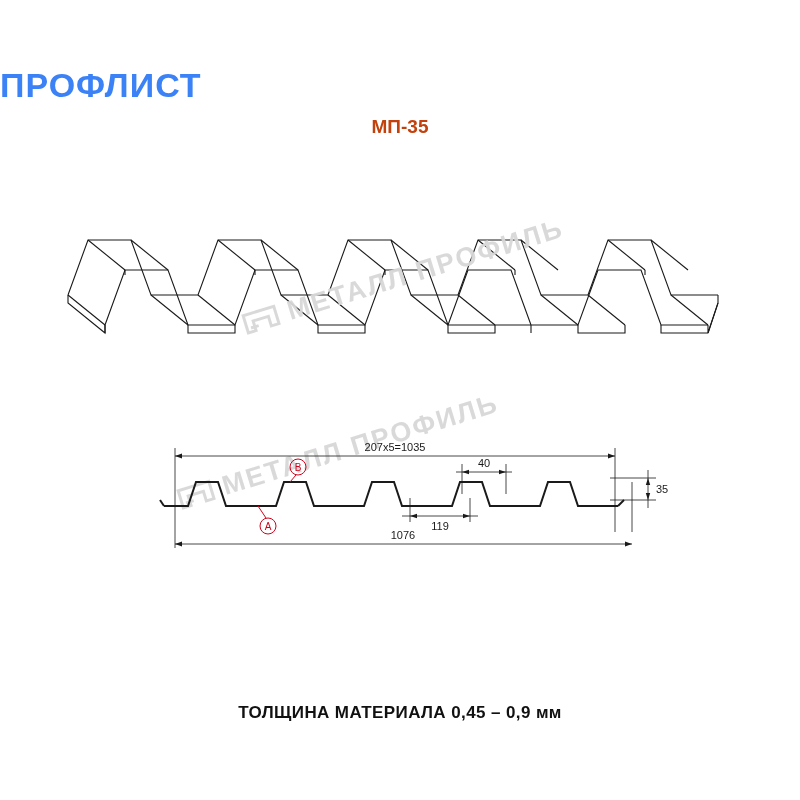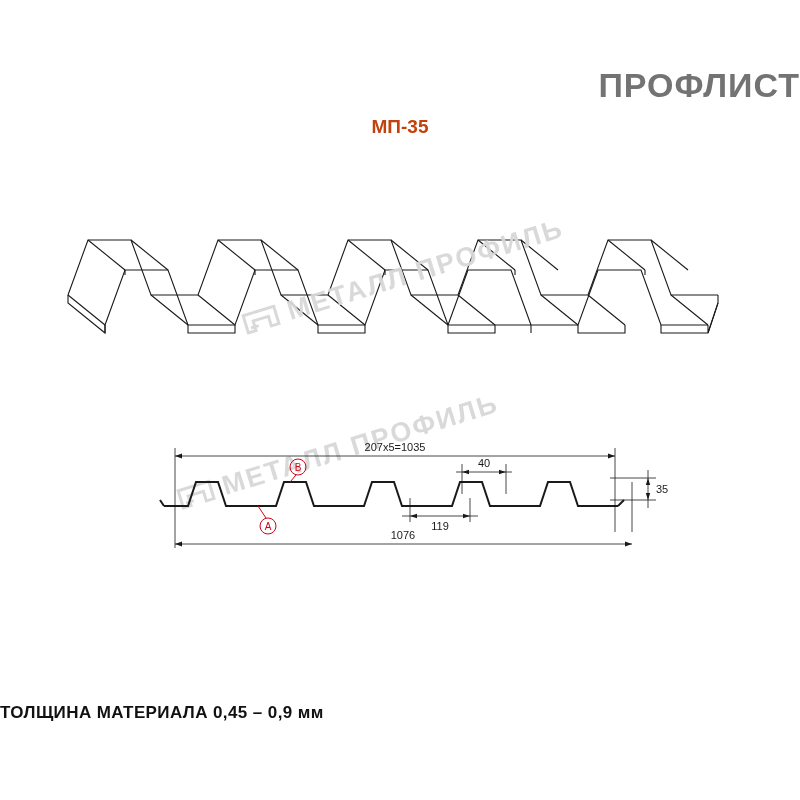--- a/index.html
+++ b/index.html
@@ -18,41 +18,42 @@
   .page {
     position: absolute;
     inset: 0;
   }
   
   .title {
     position: absolute;
     top: 66px;
     left: 0;
     width: 800px;
-    text-align: right;
+    text-align: left;
     font-size: 34px;
     font-weight: bold;
     letter-spacing: 1px;
-    color: #737373;
+    color: #3b82f6;
   }
   .subtitle {
     position: absolute;
     top: 116px;
     left: 0;
     width: 800px;
     text-align: center;
     font-size: 19px;
     font-weight: bold;
     color: #c2410c;
   }
   .footnote {
     position: absolute;
     top: 703px;
     left: 0;
     width: 800px;
+    text-align: center;
     font-size: 17px;
     font-weight: bold;
     letter-spacing: 0.4px;
     color: #111;
   }
   
   .iso-area {
     position: absolute;
     left: 60px;
     top: 185px;

